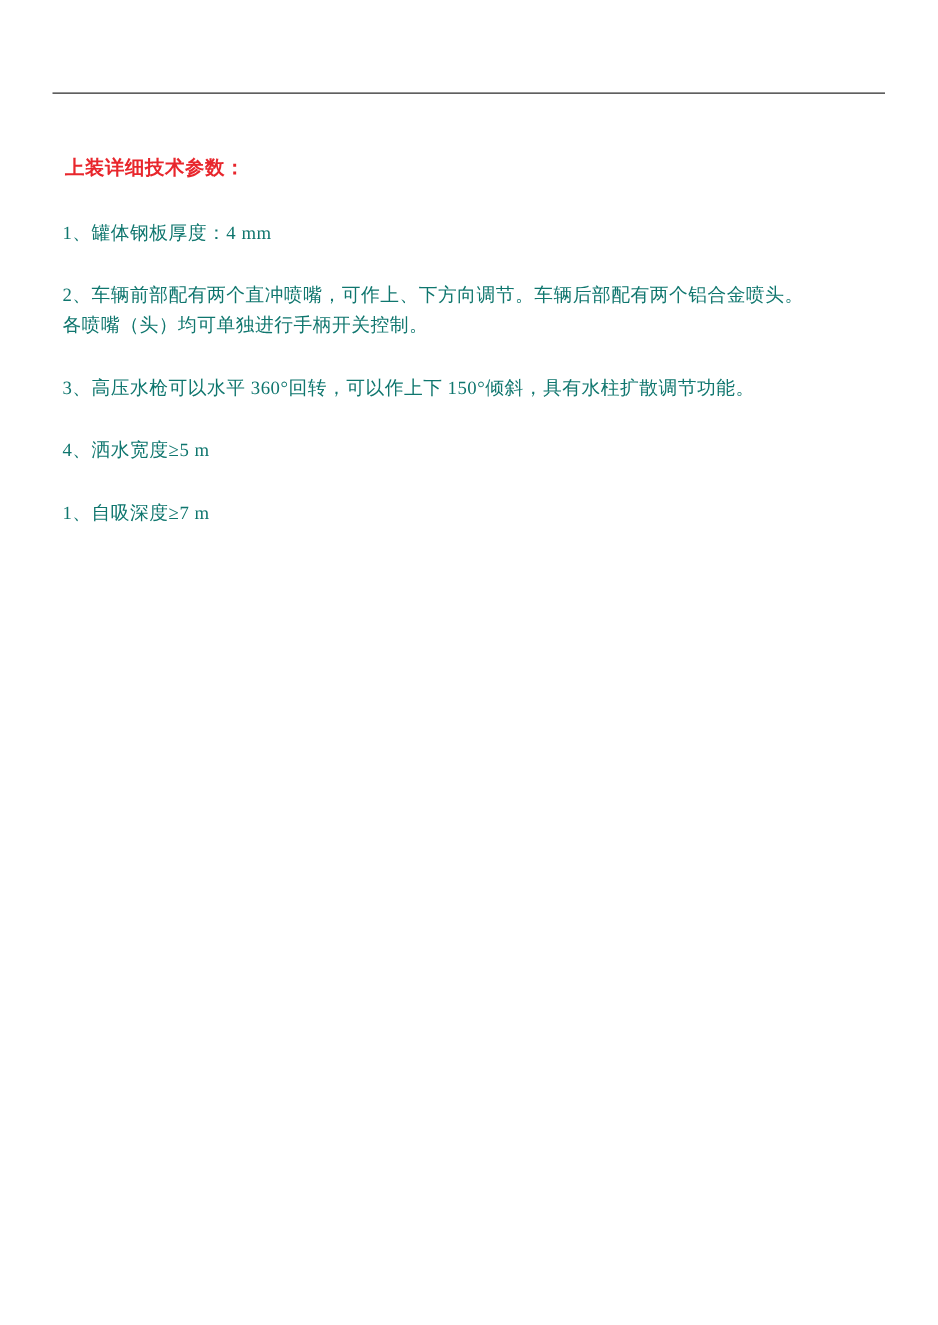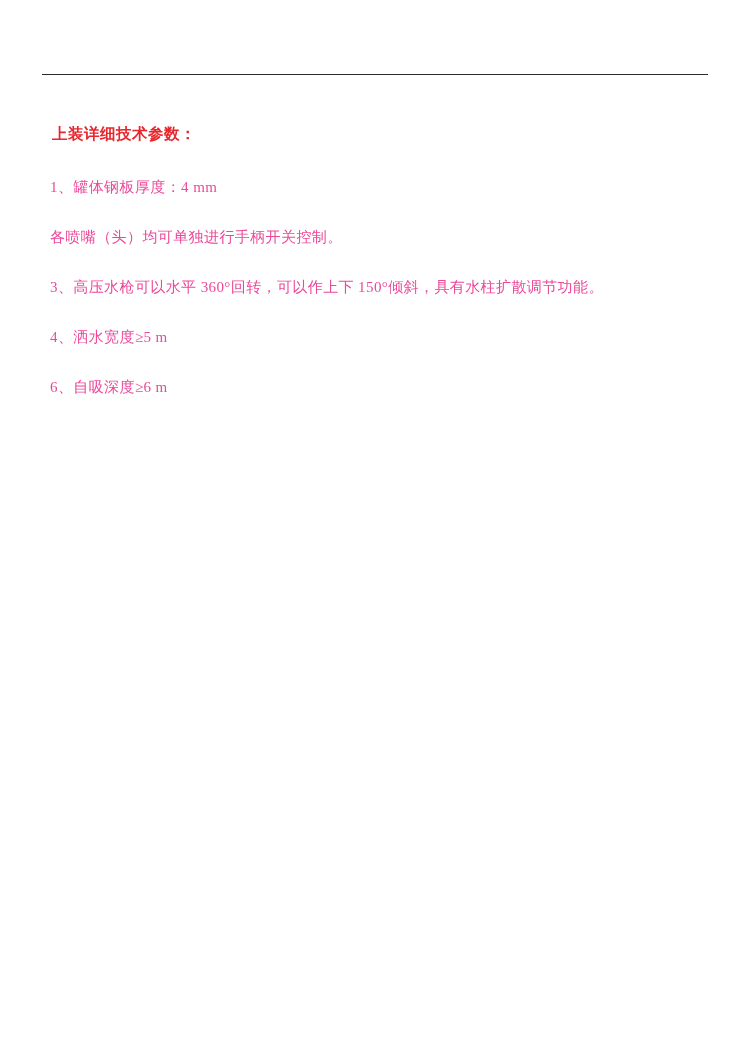--- a/index.html
+++ b/index.html
@@ -41,21 +41,21 @@
     font-family: "Liberation Sans", "DejaVu Sans", sans-serif;
     font-weight: bold;
     font-size: 15.5px;
     letter-spacing: 0.5px;
     margin: 0 0 30px 10px;
   }
   .para {
     font-size: 15px;
     line-height: 1.6;
     margin: 0 0 26px 8px;
-    color: #ec4899;
+    color: #0f766e;
     letter-spacing: 0.4px;
   }
   .para .cont {
     display: block;
   }
 </style>
 </head>
 <body>
 
 <div class="page">
@@ -64,34 +64,35 @@
 
   <div class="content">
 
     <div class="doc-title">上装详细技术参数：</div>
 
     <p class="para">
       <span>1、罐体钢板厚度：4 mm</span>
     </p>
 
     <p class="para">
+      <span>2、车辆前部配有两个直冲喷嘴，可作上、下方向调节。车辆后部配有两个铝合金喷头。</span>
       <span class="cont">各喷嘴（头）均可单独进行手柄开关控制。</span>
     </p>
 
     <p class="para">
       <span>3、高压水枪可以水平 360°回转，可以作上下 150°倾斜，具有水柱扩散调节功能。</span>
     </p>
 
     <p class="para">
       <span>4、洒水宽度≥5 m</span>
     </p>
 
 
     <p class="para">
-      <span>6、自吸深度≥6 m</span>
+      <span>1、自吸深度≥7 m</span>
     </p>
 
 
 
 
 
   </div>
 </div>
 
 </body></html>

